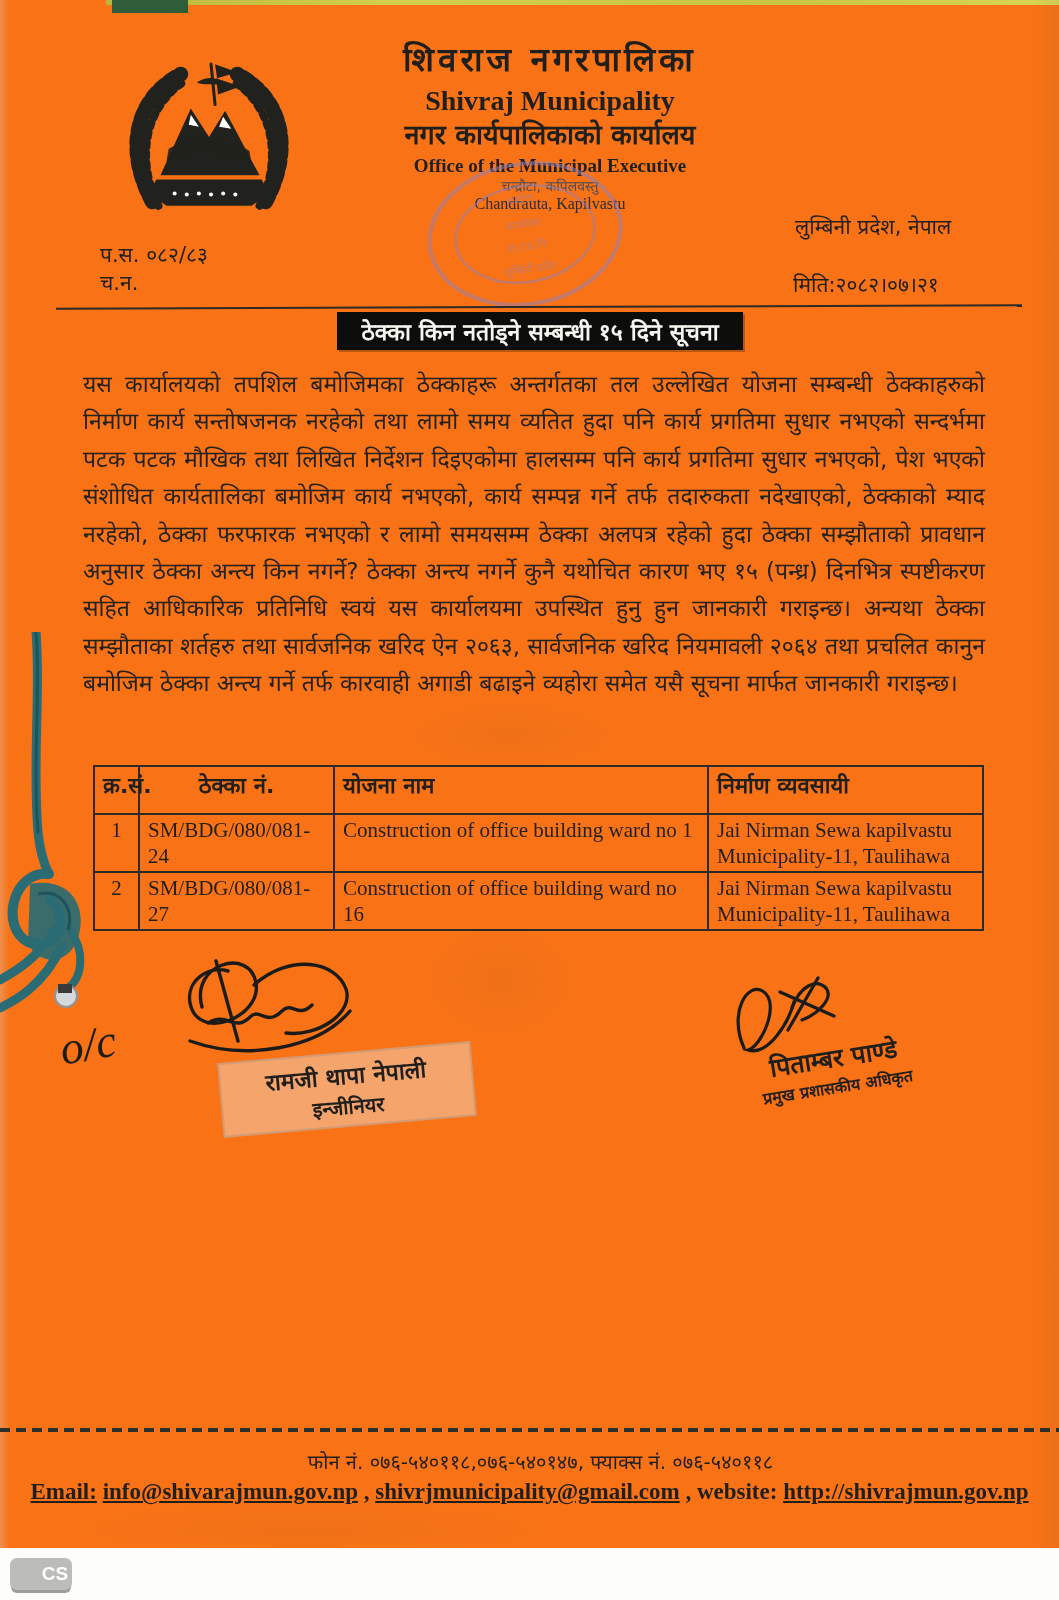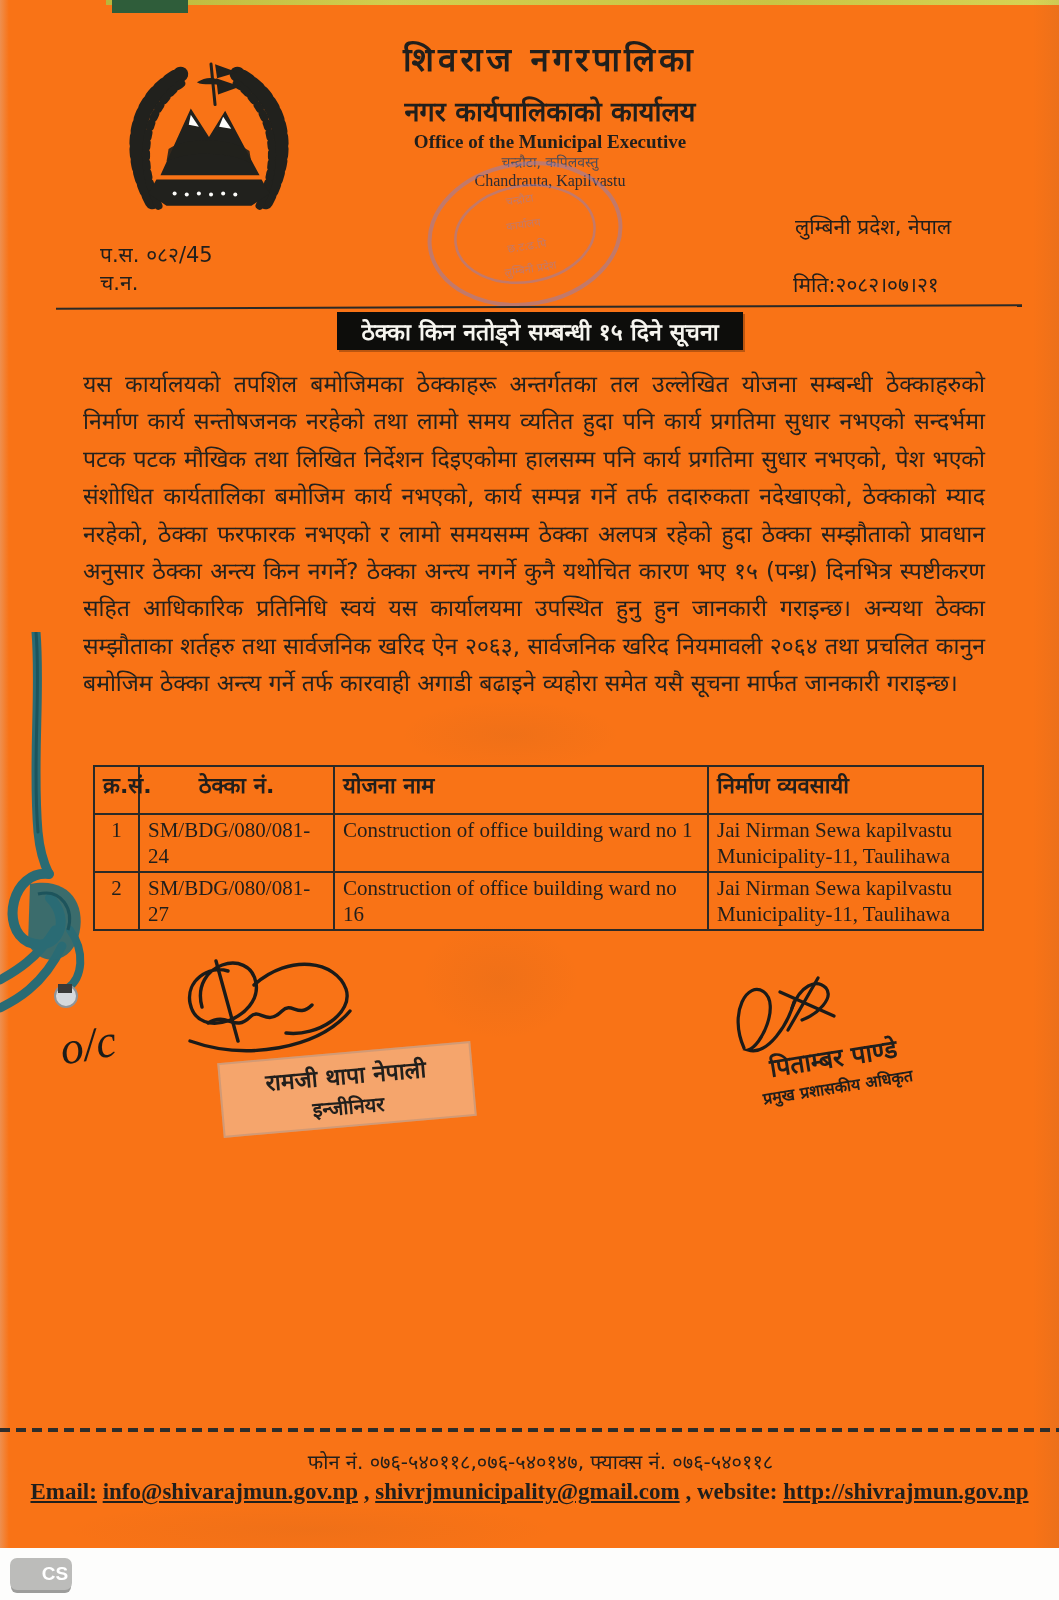--- a/index.html
+++ b/index.html
@@ -13,21 +13,21 @@
       background:linear-gradient(90deg,rgba(216,196,186,.35),rgba(216,196,186,0));}
   .edge-right{position:absolute;right:0;top:0;width:26px;height:100%;
       background:linear-gradient(270deg,rgba(80,80,70,.08),rgba(80,80,70,0));}
   .smudge{position:absolute;border-radius:50%;background:radial-gradient(closest-side,rgba(60,60,55,.05),rgba(60,60,55,0));}
 
   
   .emblem{position:absolute;left:118px;top:52px;width:182px;height:182px;}
   .head-center{position:absolute;left:335px;top:42px;width:430px;text-align:center;line-height:1.12;}
   .h-np1{font-size:33px;font-weight:bold;letter-spacing:4px;font-family:"DejaVu Sans",sans-serif;}
   .h-en1{font-size:28px;font-weight:bold;margin-top:6px;}
-  .h-np2{font-size:27px;font-weight:bold;margin-top:18px;font-family:"DejaVu Sans",sans-serif;}
+  .h-np2{font-size:27px;font-weight:bold;margin-top:4px;font-family:"DejaVu Sans",sans-serif;}
   .h-en2{font-size:19px;font-weight:bold;margin-top:4px;}
   .h-np3{font-size:14px;margin-top:3px;color:#4c4c58;font-family:"DejaVu Sans",sans-serif;}
   .h-en3{font-size:16px;font-weight:normal;margin-top:1px;color:#2c2c34;}
   .stamp{position:absolute;left:423px;top:158px;width:204px;height:152px;opacity:.5;transform:rotate(-9deg);}
   .head-right{position:absolute;left:795px;top:212px;width:230px;font-size:21px;font-family:"DejaVu Sans",sans-serif;}
   .date-line{position:absolute;left:793px;top:270px;font-size:21px;font-family:"DejaVu Sans",sans-serif;}
   .ref-block{position:absolute;left:100px;top:240px;font-size:21px;font-family:"DejaVu Sans",sans-serif;}
   .ref-block .row2{}
   .head-rule{position:absolute;left:56px;top:306px;width:966px;height:0;border-top:2px solid #2b2a27;transform:rotate(-.2deg);}
 
@@ -113,20 +113,21 @@
         <circle cx="68" cy="141" r="2"></circle>
         <circle cx="80" cy="140" r="2"></circle>
       <circle cx="92" cy="141" r="2"></circle>
         <circle cx="104" cy="140" r="2"></circle>
         <circle cx="116" cy="141" r="2"></circle>
     </g>
   </svg>
 
   <div class="head-center">
     <div class="h-np1">शिवराज  नगरपालिका</div>
+    <div class="h-en1">Shivraj Municipality</div>
     <div class="h-np2">नगर कार्यपालिकाको कार्यालय</div>
     <div class="h-en2">Office of the Municipal Executive</div>
     <div class="h-np3">चन्द्रौटा, कपिलवस्तु</div>
     <div class="h-en3">Chandrauta, Kapilvastu</div>
   </div>
 
   <svg class="stamp" viewBox="0 0 204 152">
     <ellipse cx="102" cy="76" rx="96" ry="70" fill="none" stroke="#8d80bd" stroke-width="4"></ellipse>
     <ellipse cx="102" cy="76" rx="70" ry="48" fill="none" stroke="#8d80bd" stroke-width="2.5"></ellipse>
     <g fill="#8d80bd" font-size="11" font-family="DejaVu Sans, sans-serif" text-anchor="middle">
@@ -134,21 +135,21 @@
       <text x="102" y="70">कार्यालय</text>
       <text x="102" y="92">छ.ट:ढ.पि</text>
       <text x="102" y="115">लुम्बिनी प्रदेश</text>
     </g>
   </svg>
 
   <div class="head-right">लुम्बिनी प्रदेश, नेपाल</div>
   <div class="date-line">मिति:२०८२।०७।२१</div>
 
   <div class="ref-block">
-    <div>प.स. ०८२/45</div>
+    <div>प.स. ०८२/८३</div>
     <div class="row2">च.न.</div>
   </div>
 
   <div class="head-rule"></div>
 
   <div class="title-bar">ठेक्का किन नतोड्ने सम्बन्धी १५ दिने सूचना</div>
 
   <div class="body-text">यस कार्यालयको तपशिल बमोजिमका ठेक्काहरू अन्तर्गतका तल उल्लेखित योजना सम्बन्धी ठेक्काहरुको निर्माण कार्य सन्तोषजनक नरहेको तथा लामो समय व्यतित हुदा पनि कार्य प्रगतिमा सुधार नभएको सन्दर्भमा पटक पटक मौखिक तथा लिखित निर्देशन दिइएकोमा हालसम्म पनि कार्य प्रगतिमा सुधार नभएको, पेश भएको संशोधित कार्यतालिका बमोजिम कार्य नभएको, कार्य सम्पन्न गर्ने तर्फ तदारुकता नदेखाएको, ठेक्काको म्याद नरहेको, ठेक्का फरफारक नभएको र लामो समयसम्म ठेक्का अलपत्र रहेको हुदा ठेक्का सम्झौताको प्रावधान अनुसार ठेक्का अन्त्य किन नगर्ने? ठेक्का अन्त्य नगर्ने कुनै यथोचित कारण भए १५ (पन्ध्र) दिनभित्र स्पष्टीकरण सहित आधिकारिक प्रतिनिधि स्वयं यस कार्यालयमा उपस्थित हुनु हुन जानकारी गराइन्छ। अन्यथा ठेक्का सम्झौताका शर्तहरु तथा सार्वजनिक खरिद ऐन २०६३, सार्वजनिक खरिद नियमावली २०६४ तथा प्रचलित कानुन बमोजिम ठेक्का अन्त्य गर्ने तर्फ कारवाही अगाडी बढाइने व्यहोरा समेत यसै सूचना मार्फत जानकारी गराइन्छ।</div>
 
   <table class="contracts">

